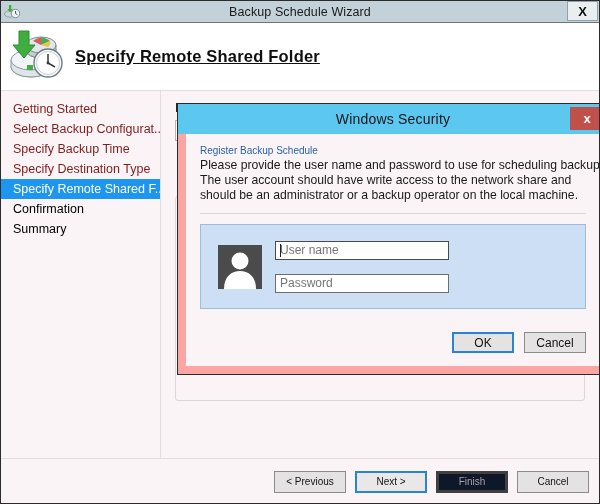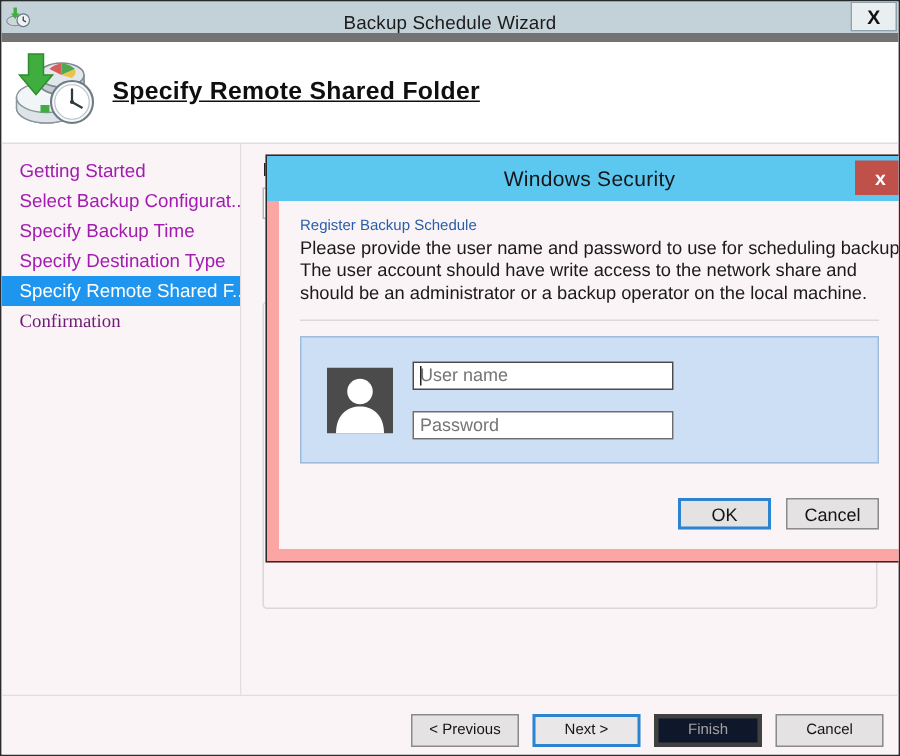--- a/index.html
+++ b/index.html
@@ -24,23 +24,23 @@
     border: 1px solid #2b2b2b;
     background: #faf7f9;
     overflow: hidden;
   }
 
   
   #titlebar {
     position: relative;
     height: 21px;
     background: #c3d1d9;
-    border-bottom: 6px solid #737373;
-    display: flex;
-    align-items: flex-end;
+    border-bottom: 1px solid #737373;
+    display: flex;
+    align-items: center;
     justify-content: center;
   }
   #titlebar-title {
     font-size: 12.5px;
     color: #1b1b1b;
     letter-spacing: .1px;
     font-family: "Liberation Sans", sans-serif;
   }
   #app-icon {
     position: absolute;
@@ -104,32 +104,31 @@
     background: #faf4f7;
     border-right: 1px solid #e2dde0;
     box-sizing: border-box;
     padding-top: 8px;
   }
   .nav-item {
     height: 20px;
     line-height: 20px;
     padding-left: 12px;
     font-size: 12.5px;
-    color: #a21caf;
+    color: #7f1d1d;
     white-space: nowrap;
     overflow: hidden;
     cursor: default;
   }
   .nav-item.selected {
     background: #1e95ee;
     color: #ffffff;
   }
   .nav-item.dim {
-    color: #701a75;
-    font-family: Liberation Serif, serif;
+    color: #000000;
   }
 
   #content {
     position: relative;
     flex: 1 1 auto;
     background: #faf4f7;
     box-sizing: border-box;
     padding: 10px 14px 0 14px;
     overflow: hidden;
   }
@@ -381,20 +380,21 @@
 
   <div id="body">
 
     <div id="sidebar">
       <div class="nav-item">Getting Started</div>
       <div class="nav-item">Select Backup Configurat...</div>
       <div class="nav-item">Specify Backup Time</div>
       <div class="nav-item">Specify Destination Type</div>
       <div class="nav-item selected">Specify Remote Shared F...</div>
       <div class="nav-item dim">Confirmation</div>
+      <div class="nav-item dim">Summary</div>
     </div>
 
     <div id="content">
       <div id="location-label">Location:</div>
       <div id="location-input"></div>
       <div id="content-panel"></div>
     </div>
   </div>
 
   <div id="footer">

